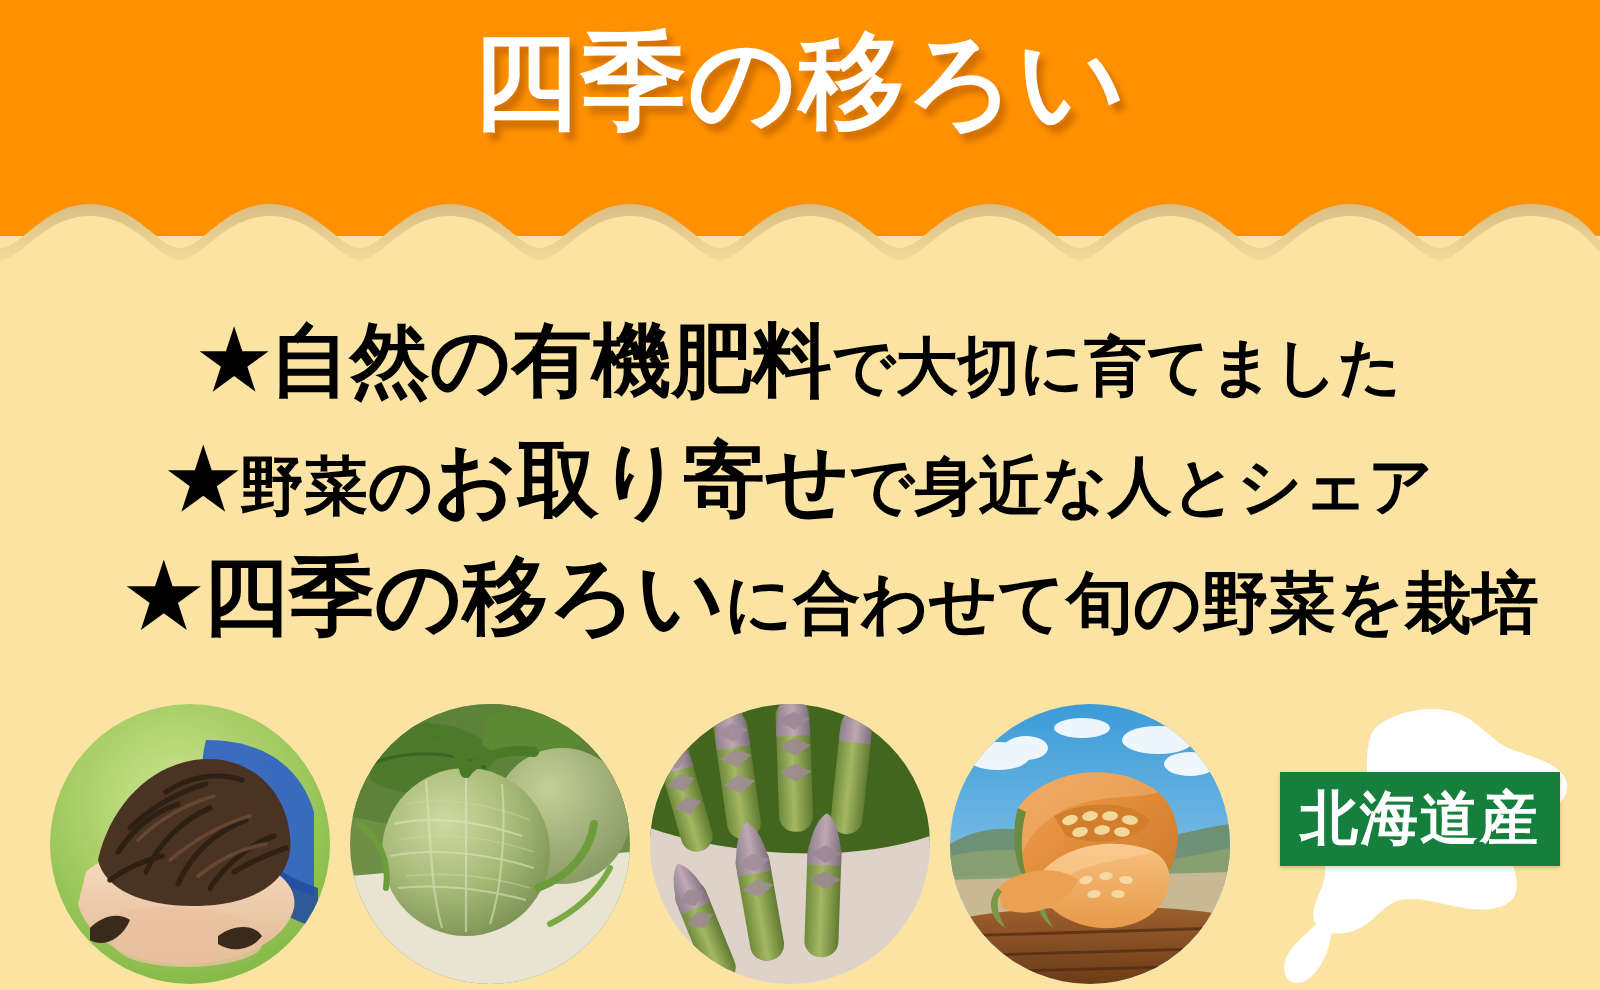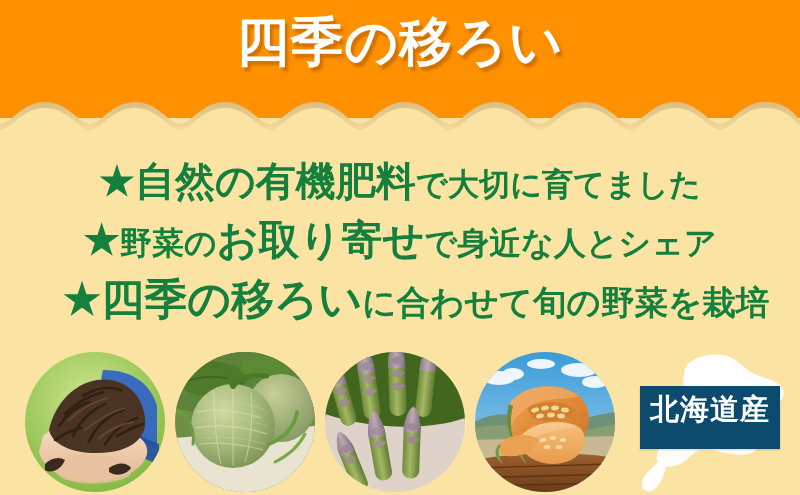--- a/index.html
+++ b/index.html
@@ -34,21 +34,21 @@
     position:absolute;left:0;top:98px;width:800px;height:52px;
     display:block;
   }
 
   
   .features{
     position:absolute;left:0;top:148px;width:800px;height:200px;
   }
   .feat{
     position:absolute;width:800px;
-    color:#15803d;
+    color:#000000;
     white-space:nowrap;
     font-family:"DejaVu Serif","Liberation Serif",serif;
     font-weight:bold;
   }
   .feat .star{display:inline-block;}
   .feat .big{font-size:1em;}
   .feat .small{font-size:0.78em;}
 
   .feat-1{top:10px;  left:0; text-align:center; font-size:40px; line-height:46px;}
   .feat-2{top:68px;  left:0; text-align:center; font-size:41px; line-height:48px;}
@@ -66,22 +66,22 @@
   .c3{left:325px;}
   .c4{left:475px;}
 
   
   .hokkaido{
     position:absolute;left:636px;top:352px;width:160px;height:143px;
   }
   .hokkaido svg{display:block;}
   .badge{
     position:absolute;left:640px;top:386px;
-    width:140px;height:63px;
-    background:#0c4a6e;
+    width:140px;height:47px;
+    background:#15803d;
     box-shadow:0 1px 2px rgba(120,60,0,0.25);
   }
   .badge-label{
     position:absolute;left:0;top:0;width:140px;height:47px;
     line-height:47px;text-align:center;
     color:#ffffff;font-size:29px;font-weight:bold;letter-spacing:1px;
     font-family:"DejaVu Sans","Liberation Sans",sans-serif;
     white-space:nowrap;
   }
 </style>

